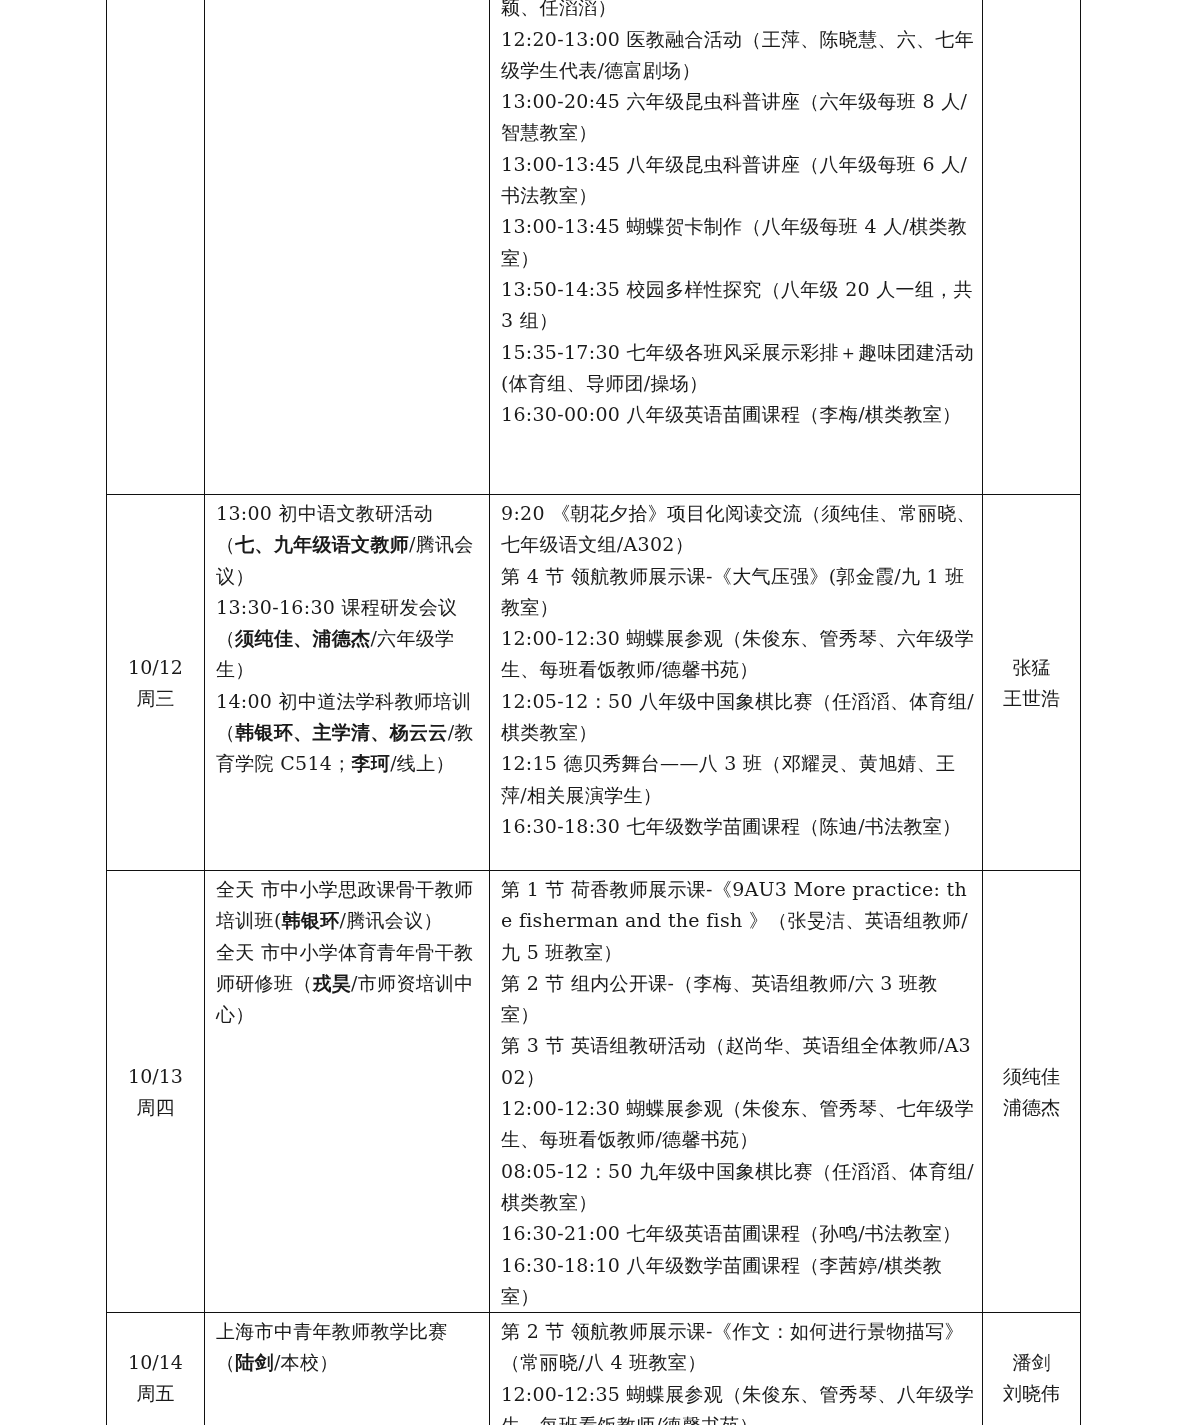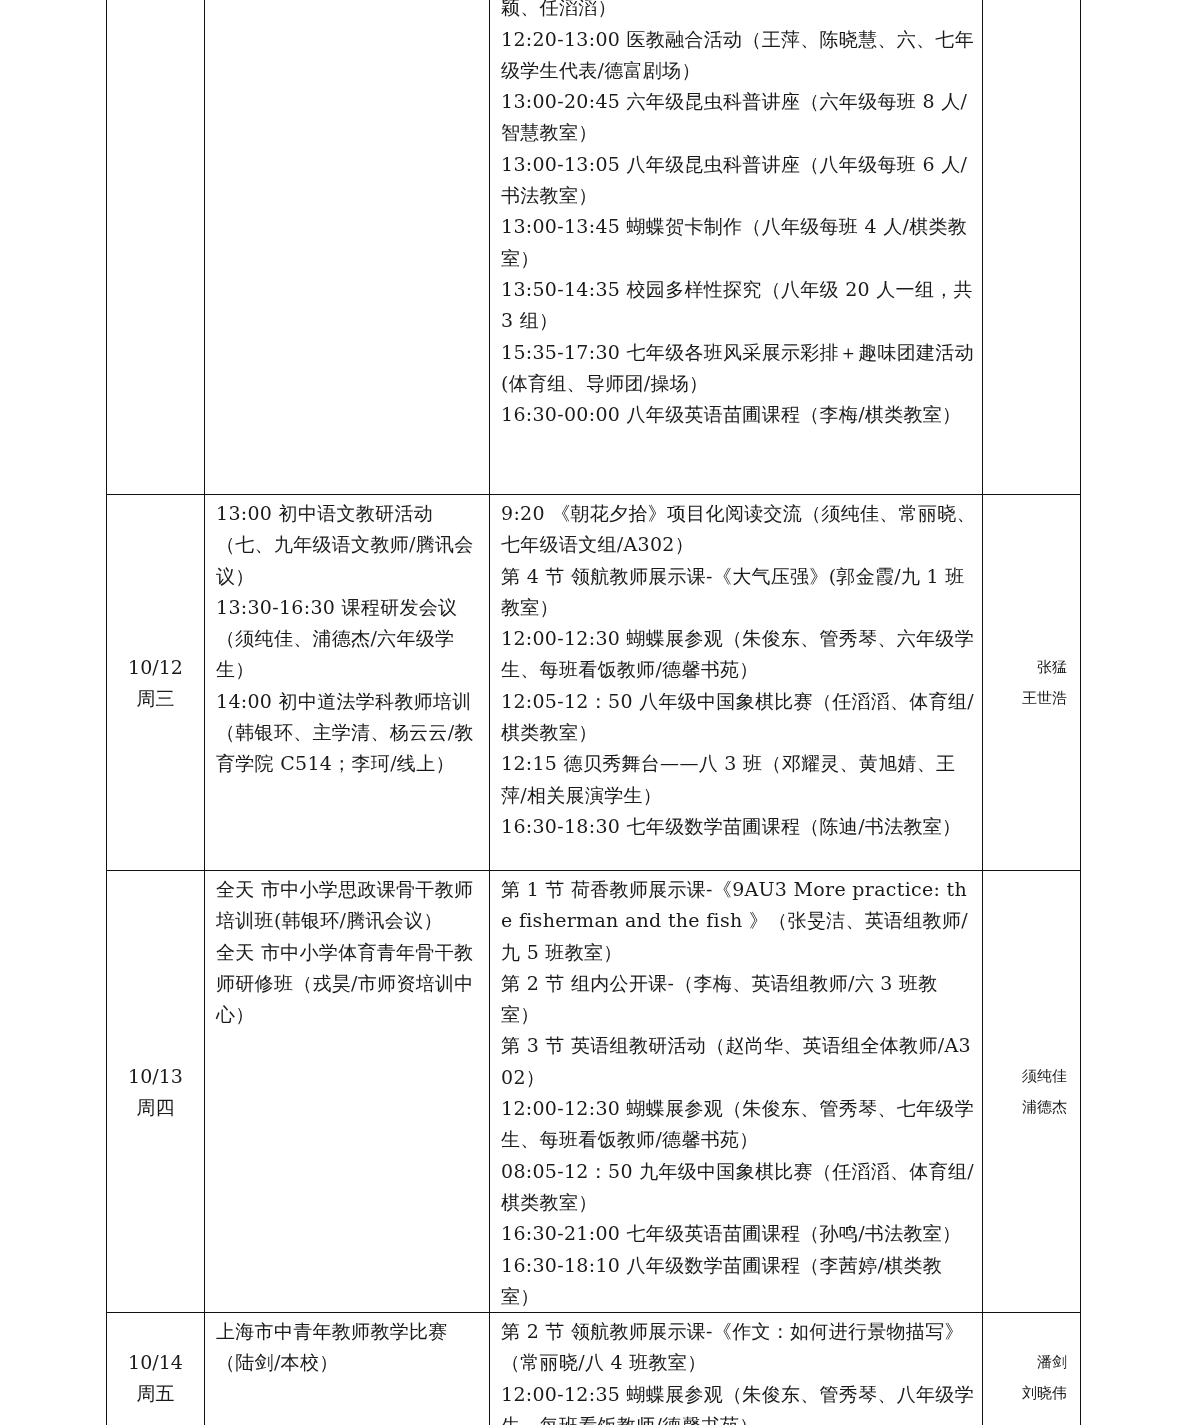--- a/index.html
+++ b/index.html
@@ -1,47 +1,47 @@
 <!DOCTYPE html>
 <html><head>
 <meta charset="utf-8">
 <style>
   html, body { margin:0; padding:0; background:#ffffff; }
   body { width:1191px; height:1425px; overflow:hidden; position:relative;
          font-family: "DejaVu Serif", "Liberation Serif", serif; color:#1a1a1a; }
   .sched { position:absolute; left:106px; top:-40px; border-collapse:collapse; table-layout:fixed; }
-  .sched td { border:1.5px solid #111; vertical-align:top; padding:13px; }
+  .sched td { border:1.5px solid #111; vertical-align:top; padding:0; }
   .c1 { width:98px; } .c2 { width:285px; } .c3 { width:493px; } .c4 { width:98px; }
   .date { text-align:center; vertical-align:middle !important; font-size:19px; line-height:31px; }
-  .duty { text-align:right; vertical-align:middle !important; font-size:15px; line-height:31px; }
+  .duty { text-align:center; vertical-align:middle !important; font-size:19px; line-height:31px; }
   .txt { font-size:19px; line-height:31.3px; padding:3px 8px 0 11px !important; letter-spacing:0.3px; word-break:break-all; }
   .txt3 { font-size:19px; line-height:31.3px; padding:3px 6px 0 11px !important; letter-spacing:0.3px; word-break:break-all; }
   .line { display:block; }
-  b { font-weight:normal;margin-top:24px; }
+  b { font-weight:bold;margin-top:24px; }
 </style>
 </head>
 <body>
 
 <table class="sched">
   <colgroup>
       <col class="c1">
       <col class="c2">
       <col class="c3">
       <col class="c4">
     </colgroup>
 
   <tbody>
       <tr style="height:534px;">
     <td class="date"></td>
     <td class="txt"></td>
     <td class="txt3" style="padding-top:0 !important;">
       <span class="line">班：顾思翼、王会；5 班：陈影、李珂；6 班：张孟颖、任滔滔）</span>
       <span class="line">12:20-13:00 医教融合活动（王萍、陈晓慧、六、七年级学生代表/德富剧场）</span>
       <span class="line">13:00-20:45 六年级昆虫科普讲座（六年级每班 8 人/智慧教室）</span>
-      <span class="line">13:00-13:05 八年级昆虫科普讲座（八年级每班 6 人/书法教室）</span>
+      <span class="line">13:00-13:45 八年级昆虫科普讲座（八年级每班 6 人/书法教室）</span>
       <span class="line">13:00-13:45 蝴蝶贺卡制作（八年级每班 4 人/棋类教室）</span>
       <span class="line">13:50-14:35 校园多样性探究（八年级 20 人一组，共 3 组）</span>
       <span class="line">15:35-17:30 七年级各班风采展示彩排＋趣味团建活动(体育组、导师团/操场）</span>
       <span class="line">16:30-00:00 八年级英语苗圃课程（李梅/棋类教室）</span>
     </td>
     <td class="duty"></td>
   </tr>
 
   <tr style="height:376px;">
     <td class="date">

